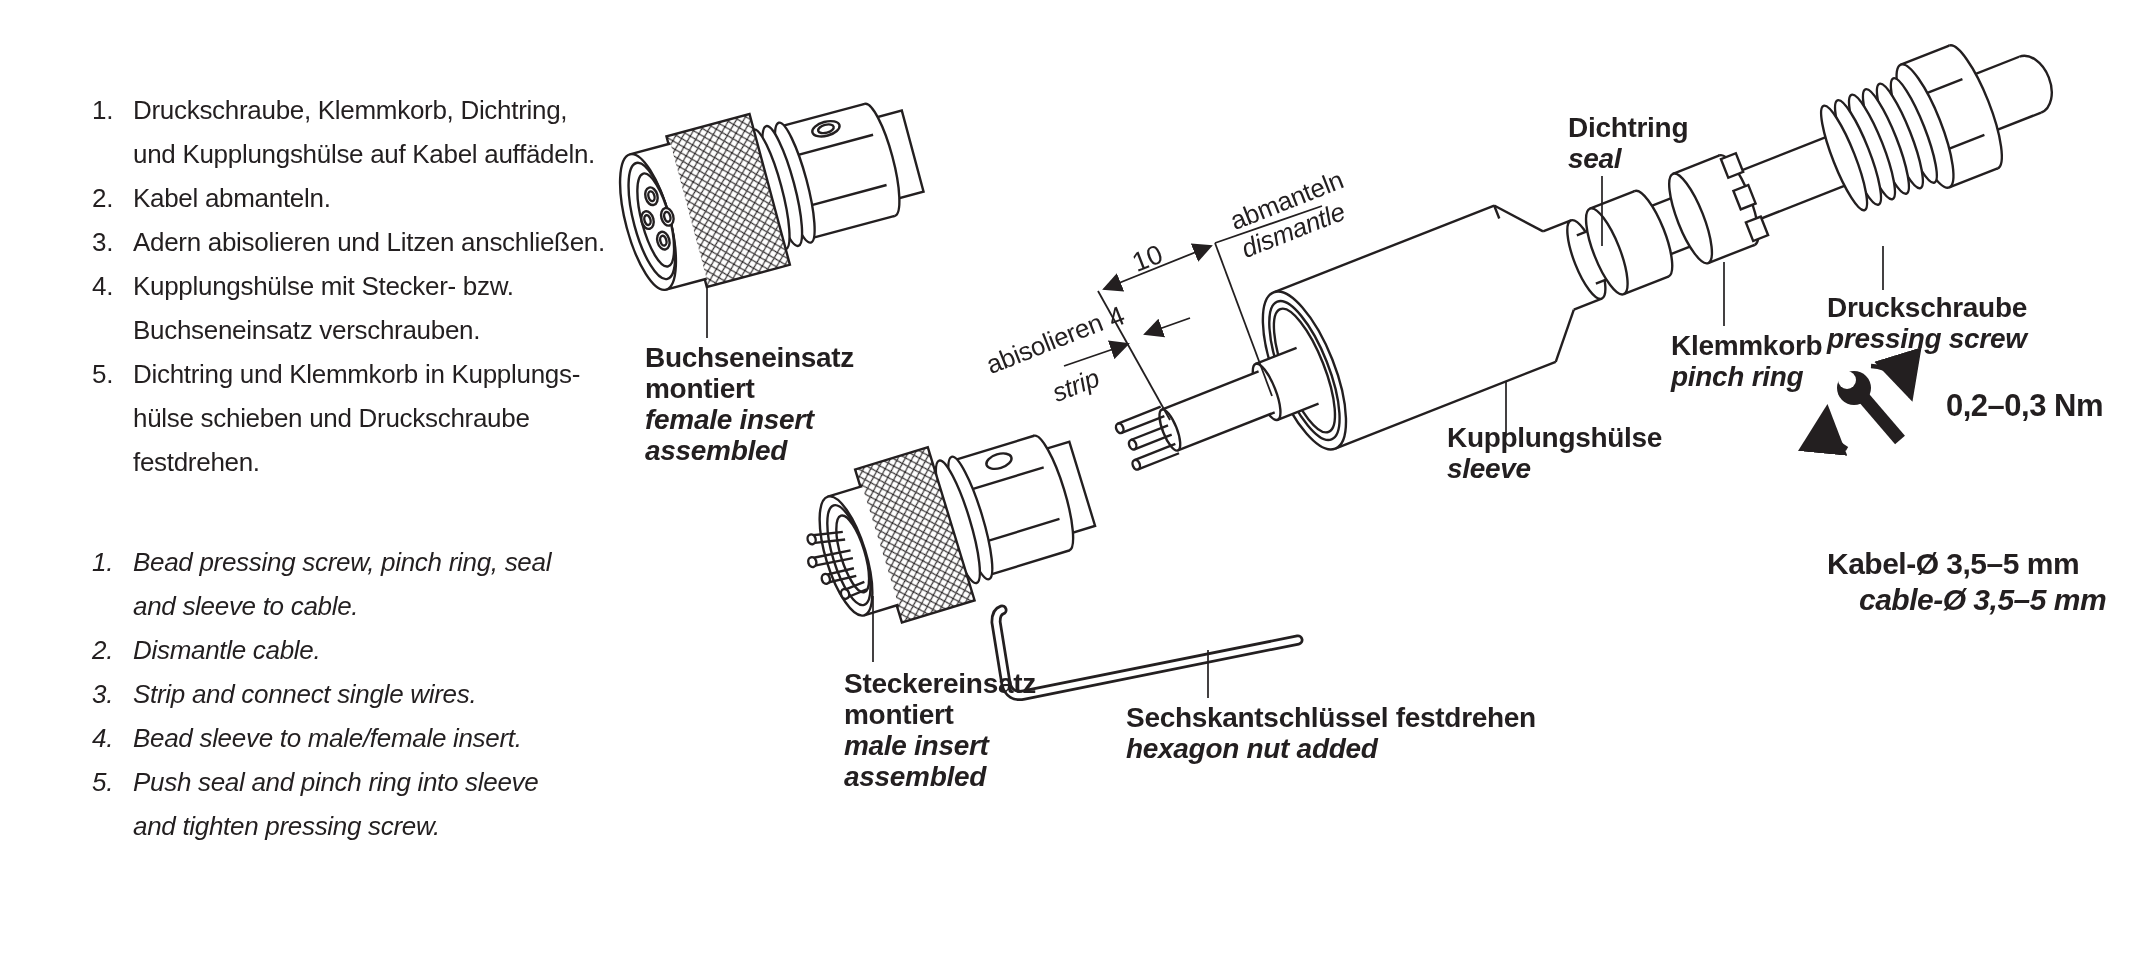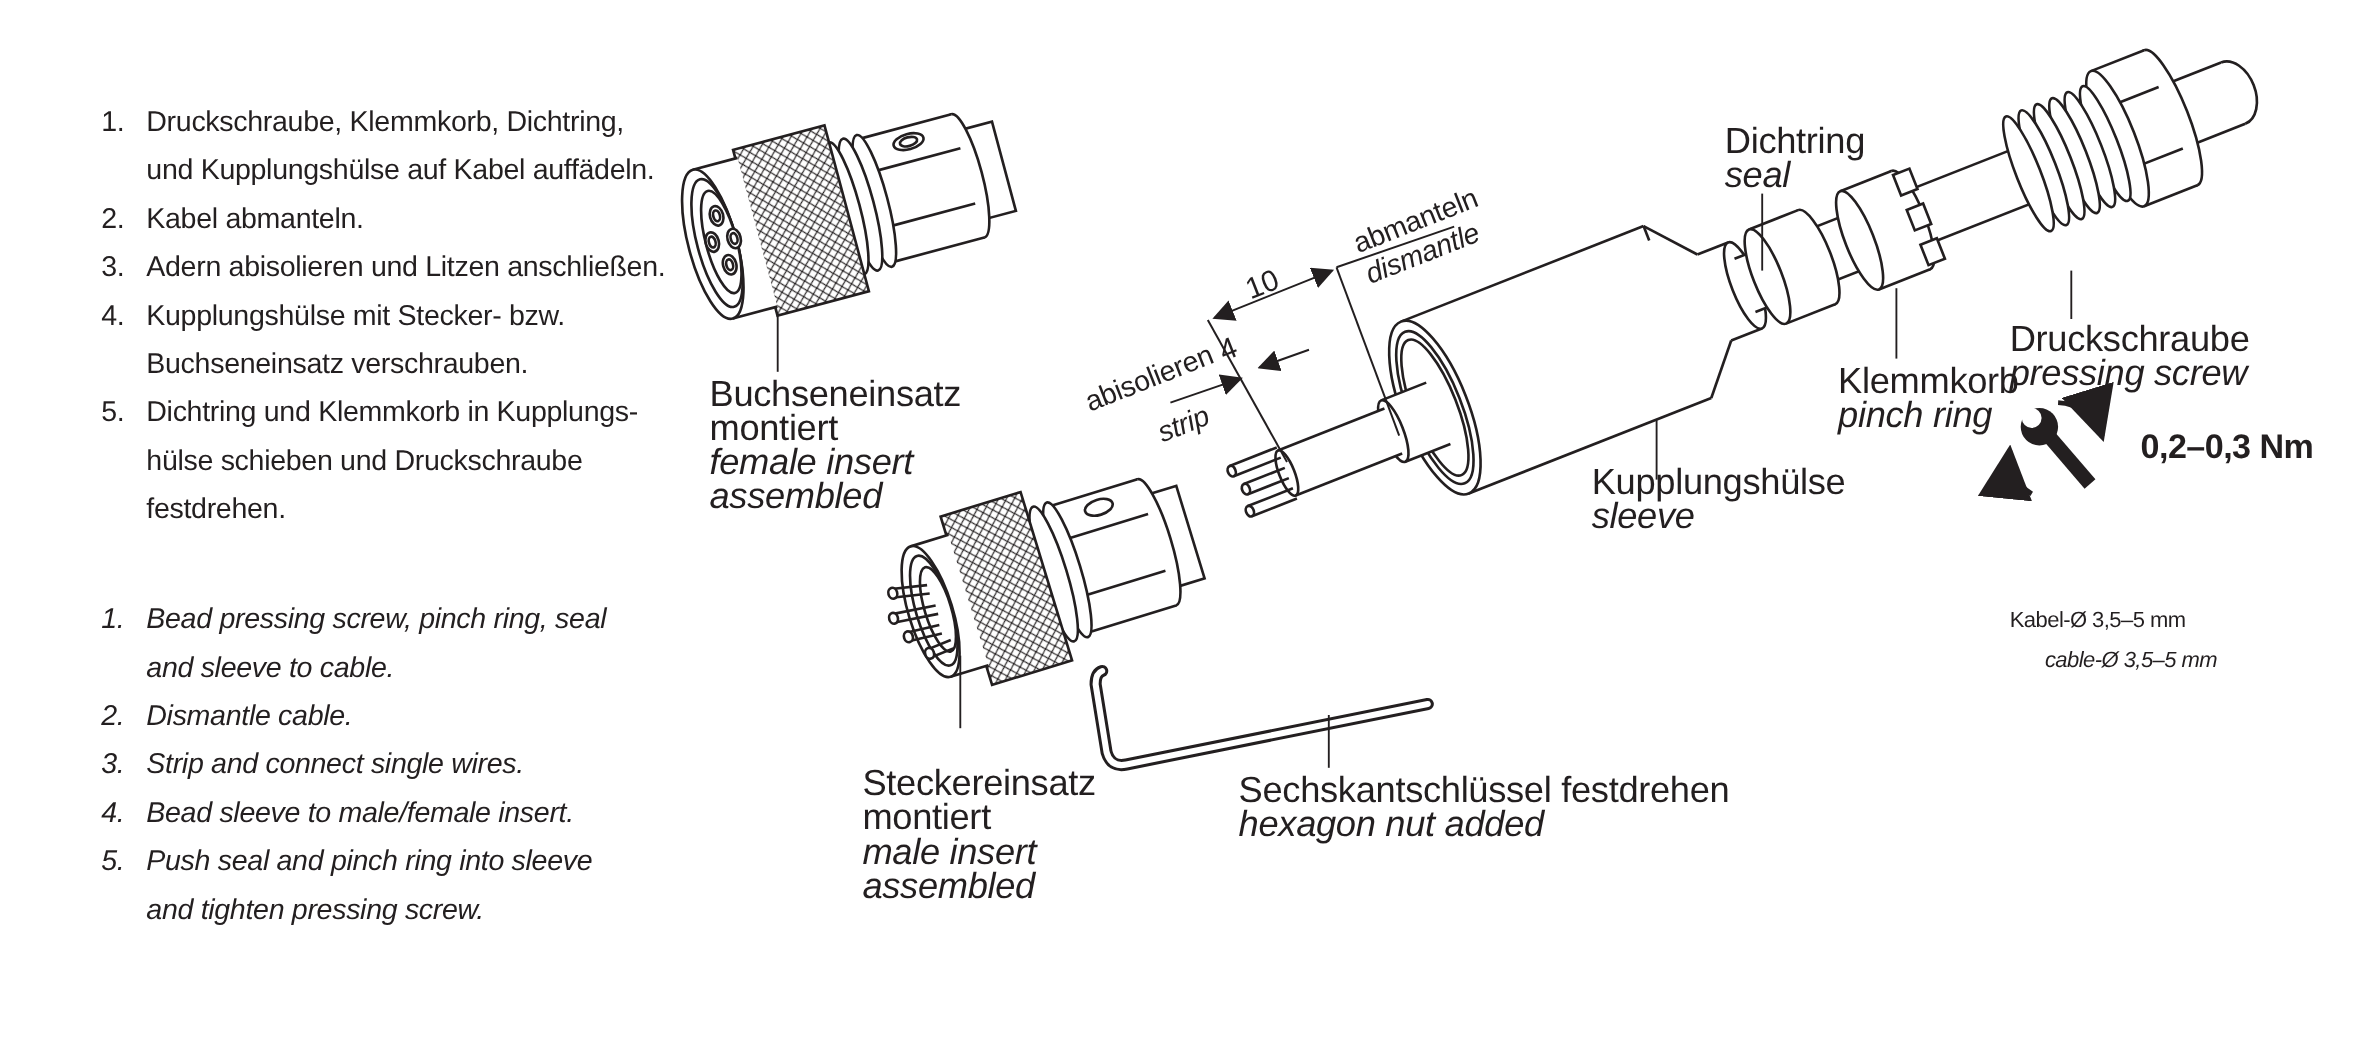--- a/index.html
+++ b/index.html
@@ -7,29 +7,29 @@
   body {
     position:relative; background:#ffffff; overflow:hidden;
     font-family:"Liberation Sans", sans-serif; color:#231f20;
   }
   
   .list { position:absolute; font-size:26px; line-height:44px; letter-spacing:-0.3px; }
   .list .row { display:flex; }
   .list .num { width:41px; flex:none; }
   .list.en { font-style:italic; }
   
-  .label { position:absolute; font-size:33px; line-height:31px; letter-spacing:-0.3px; }
+  .label { position:absolute; font-size:28px; line-height:31px; letter-spacing:-0.3px;font-weight:bold; }
   .label .it { font-style:italic; }
   
   .dimtxt { position:absolute; font-size:26px; letter-spacing:-0.3px;
             transform:rotate(-21.5deg); transform-origin:0 0; line-height:30px; white-space:nowrap; }
   .dimtxt .it { font-style:italic; }
   .dimnum { position:absolute; font-size:27px; transform:rotate(-21.5deg); transform-origin:0 0; }
   .torque-value { position:absolute; font-size:31px; font-weight:bold; letter-spacing:-0.5px;margin-left:24px; }
-  .cable-dia { position:absolute; font-size:20px; font-weight:normal; line-height:36px; letter-spacing:-0.5px; }
+  .cable-dia { position:absolute; font-size:30px; font-weight:bold; line-height:36px; letter-spacing:-0.5px; }
   .cable-dia .it { font-style:italic;margin-left:32px; }
   svg.canvas { position:absolute; left:0; top:0; }
 </style>
 </head>
 <body>
 
 <svg class="canvas" width="2147" height="955" viewBox="0 0 2147 955">
   <defs>
     <pattern id="knurl" width="9" height="9" patternUnits="userSpaceOnUse">
       <rect width="9" height="9" fill="#ffffff"></rect>
@@ -294,21 +294,21 @@
     </div>
 </div>
 
 <div class="label" style="left:645px; top:342px;">
   <div>Buchseneinsatz</div>
   <div>montiert</div>
   <div class="it">female insert</div>
   <div class="it">assembled</div>
 </div>
 
-<div class="label" style="left:784px; top:668px;margin-top:28px;">
+<div class="label" style="left:844px; top:668px;">
   <div>Steckereinsatz</div>
   <div>montiert</div>
   <div class="it">male insert</div>
   <div class="it">assembled</div>
 </div>
 
 <div class="label" style="left:1126px; top:702px;">
   <div>Sechskantschlüssel festdrehen</div>
   <div class="it">hexagon nut added</div>
 </div>

